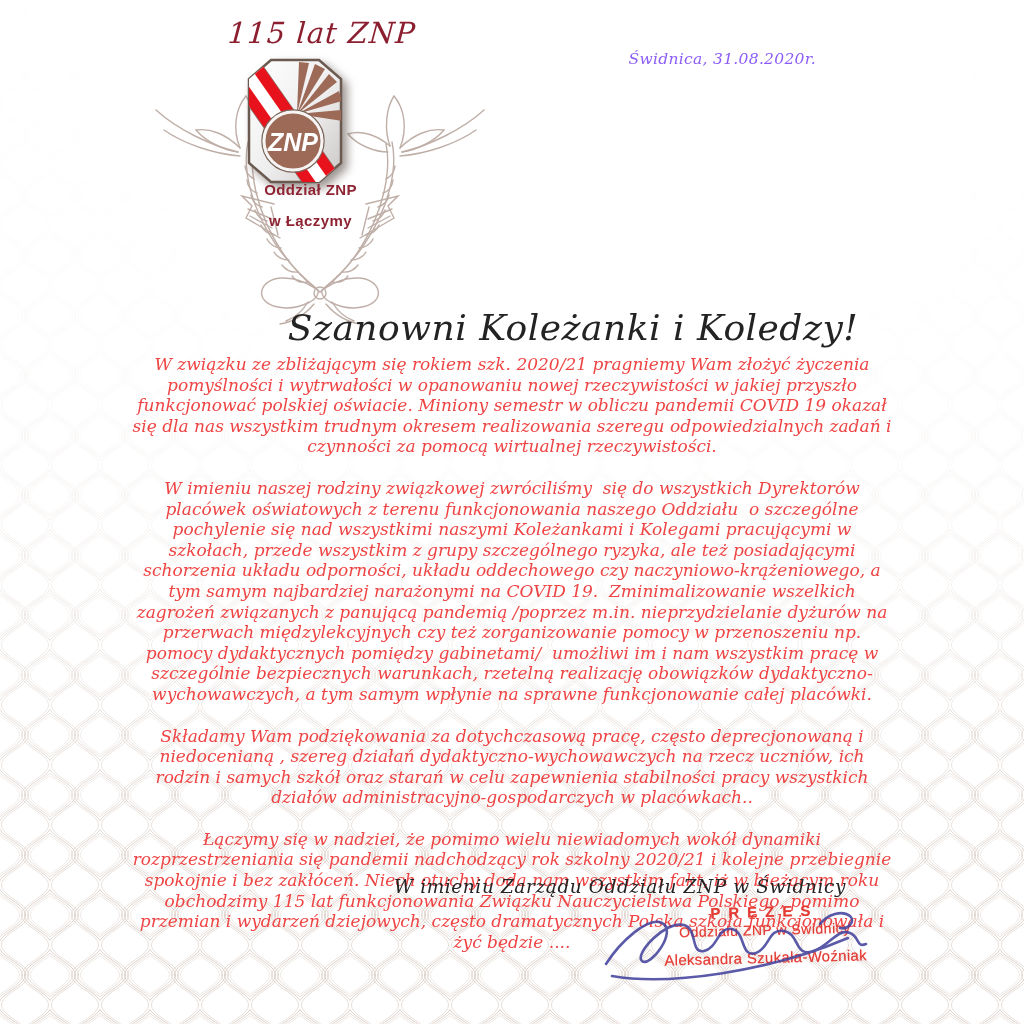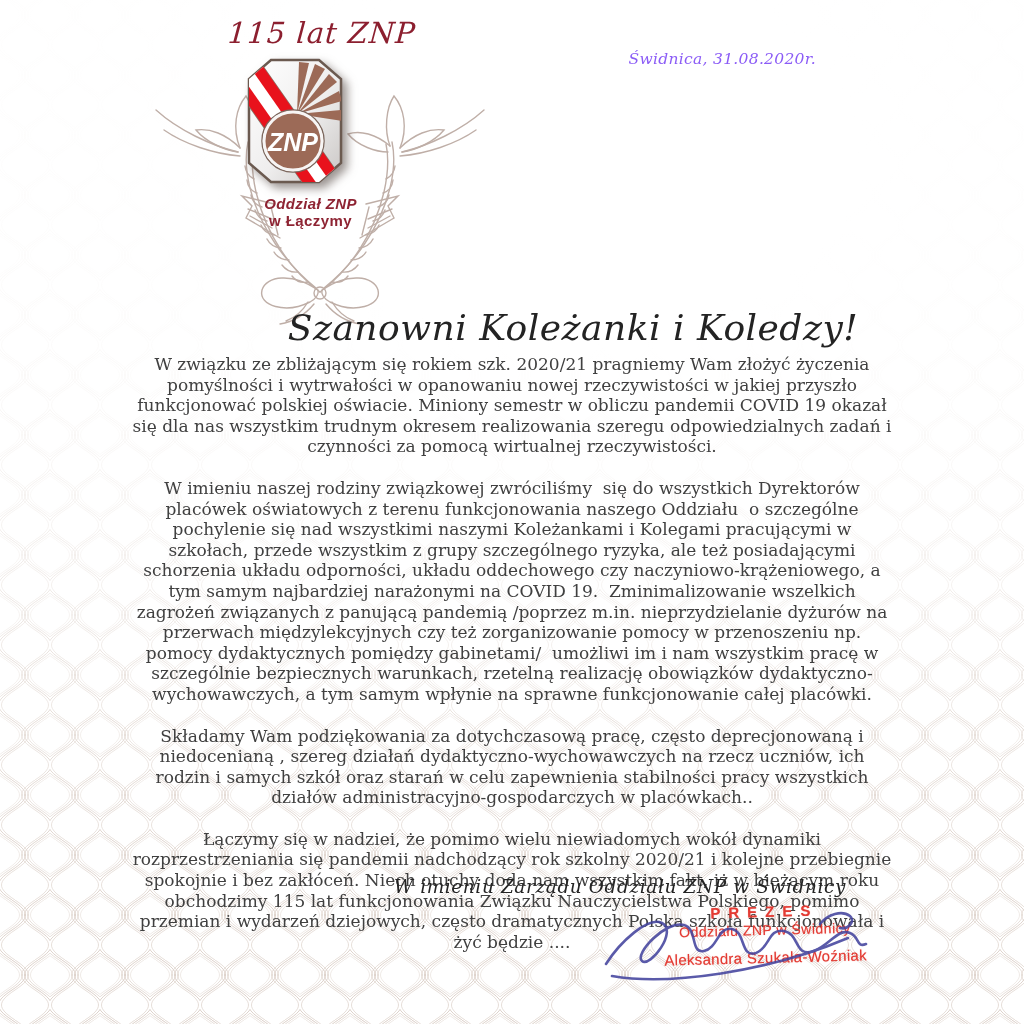--- a/index.html
+++ b/index.html
@@ -28,32 +28,32 @@
     font-style:italic;font-size:15.5px;color:#8b5cf6;letter-spacing:.3px;
   }
   .wreath{position:absolute;left:128px;top:88px;z-index:2;}
   .badge{position:absolute;left:247px;top:58px;z-index:3;
          filter:drop-shadow(5px 5px 5px rgba(72,60,54,.55));}
   .org-line{
     position:absolute;left:238px;width:145px;z-index:4;text-align:center;
     font-family:"Liberation Sans", sans-serif;font-weight:bold;font-size:15px;
     color:#8e2433;letter-spacing:.4px;
   }
-  .org-line.l1{top:195px;font-style:italic;}
+  .org-line.l1{top:181px;}
   .org-line.l2{top:212px;}
   
   .salutation{
     position:absolute;left:96px;top:292px;width:924px;z-index:3;margin:15px;
     text-align:center;font-style:italic;font-weight:400;font-size:36px;
     letter-spacing:.5px;color:#232323;
   }
   .body-col{
     position:absolute;left:132px;top:354px;width:760px;z-index:3;
-    text-align:center;font-size:17px;line-height:20.6px;
-    color:#404040;
+    text-align:center;font-style:italic;font-size:17px;line-height:20.6px;
+    color:#ef4444;
   }
   .body-col p{margin:0 0 21px 0;white-space:pre-wrap;}
   .closing{
     position:absolute;left:150px;top:876px;width:940px;z-index:3;
     text-align:center;font-style:italic;font-size:18.5px;letter-spacing:.6px;
     color:#242424;
   }
   
   .stamp{
     position:absolute;left:633px;top:903px;width:264px;z-index:3;

